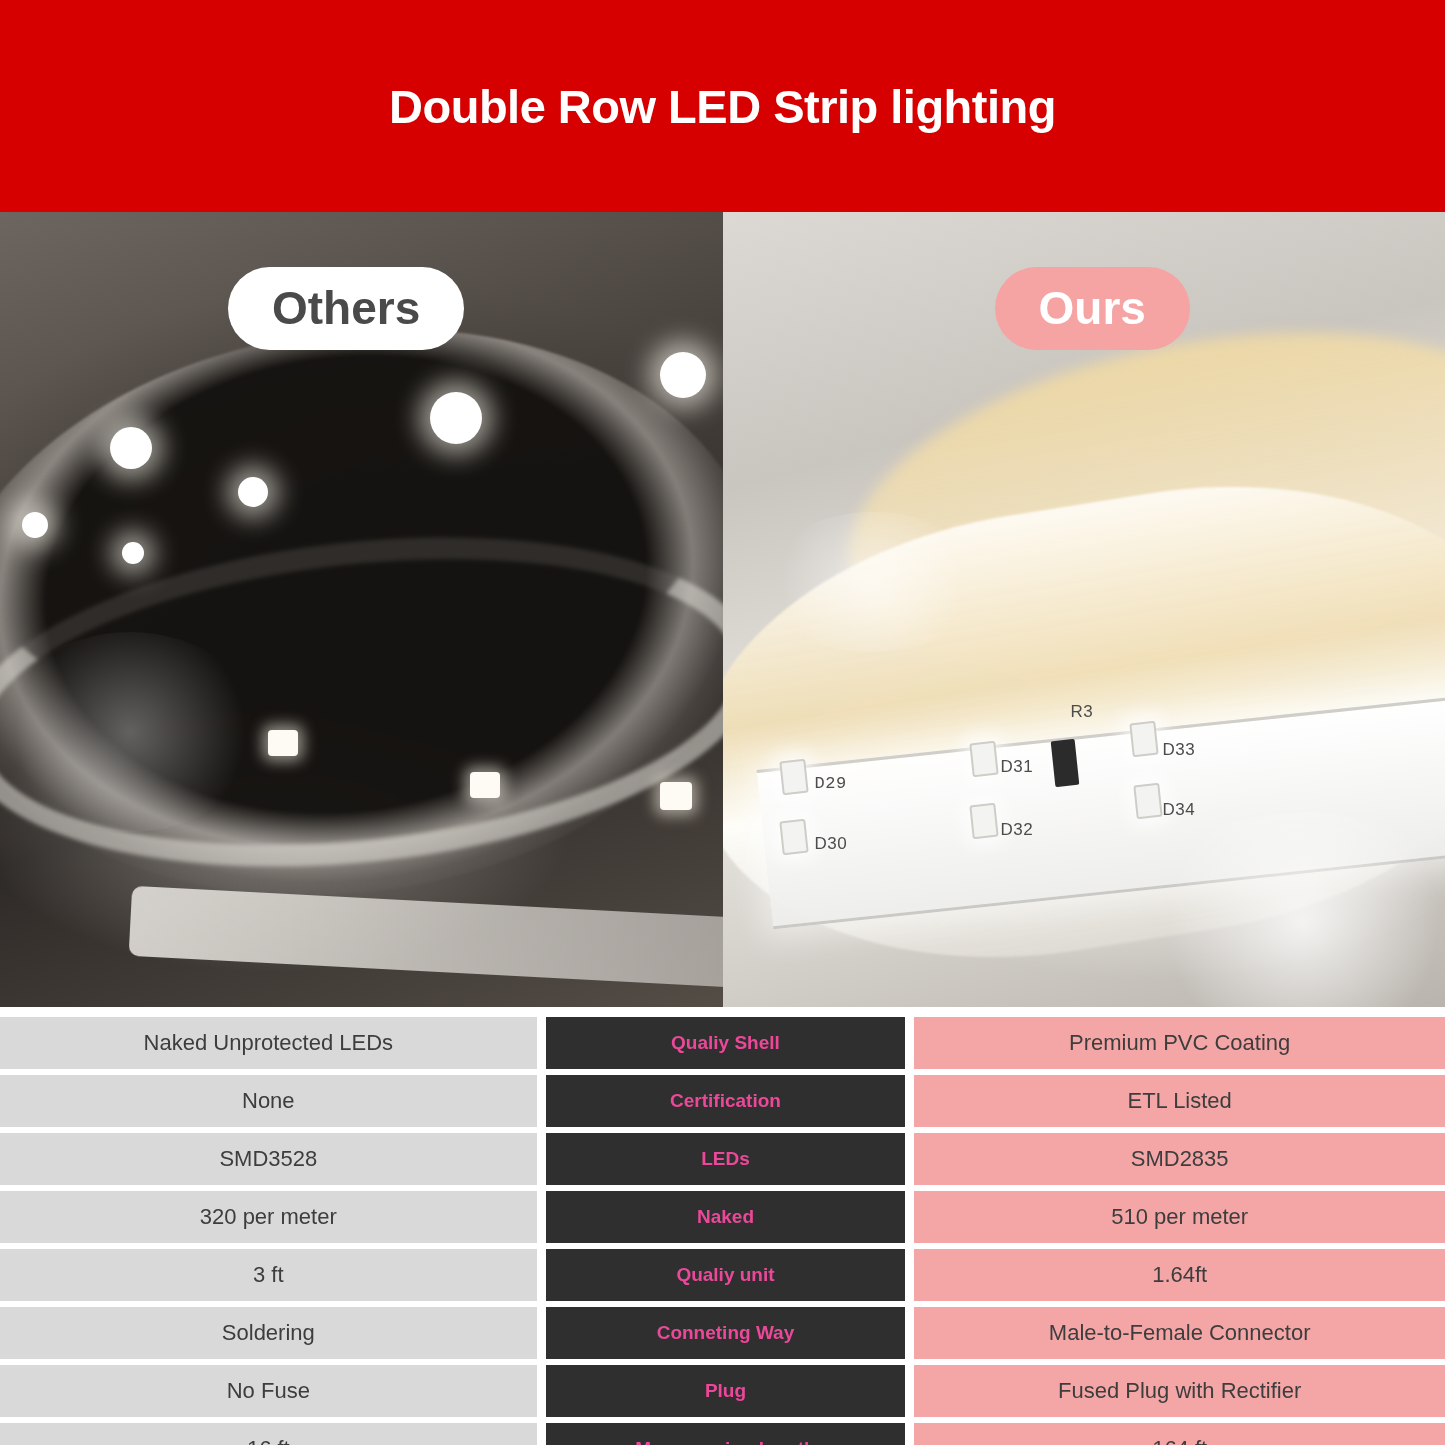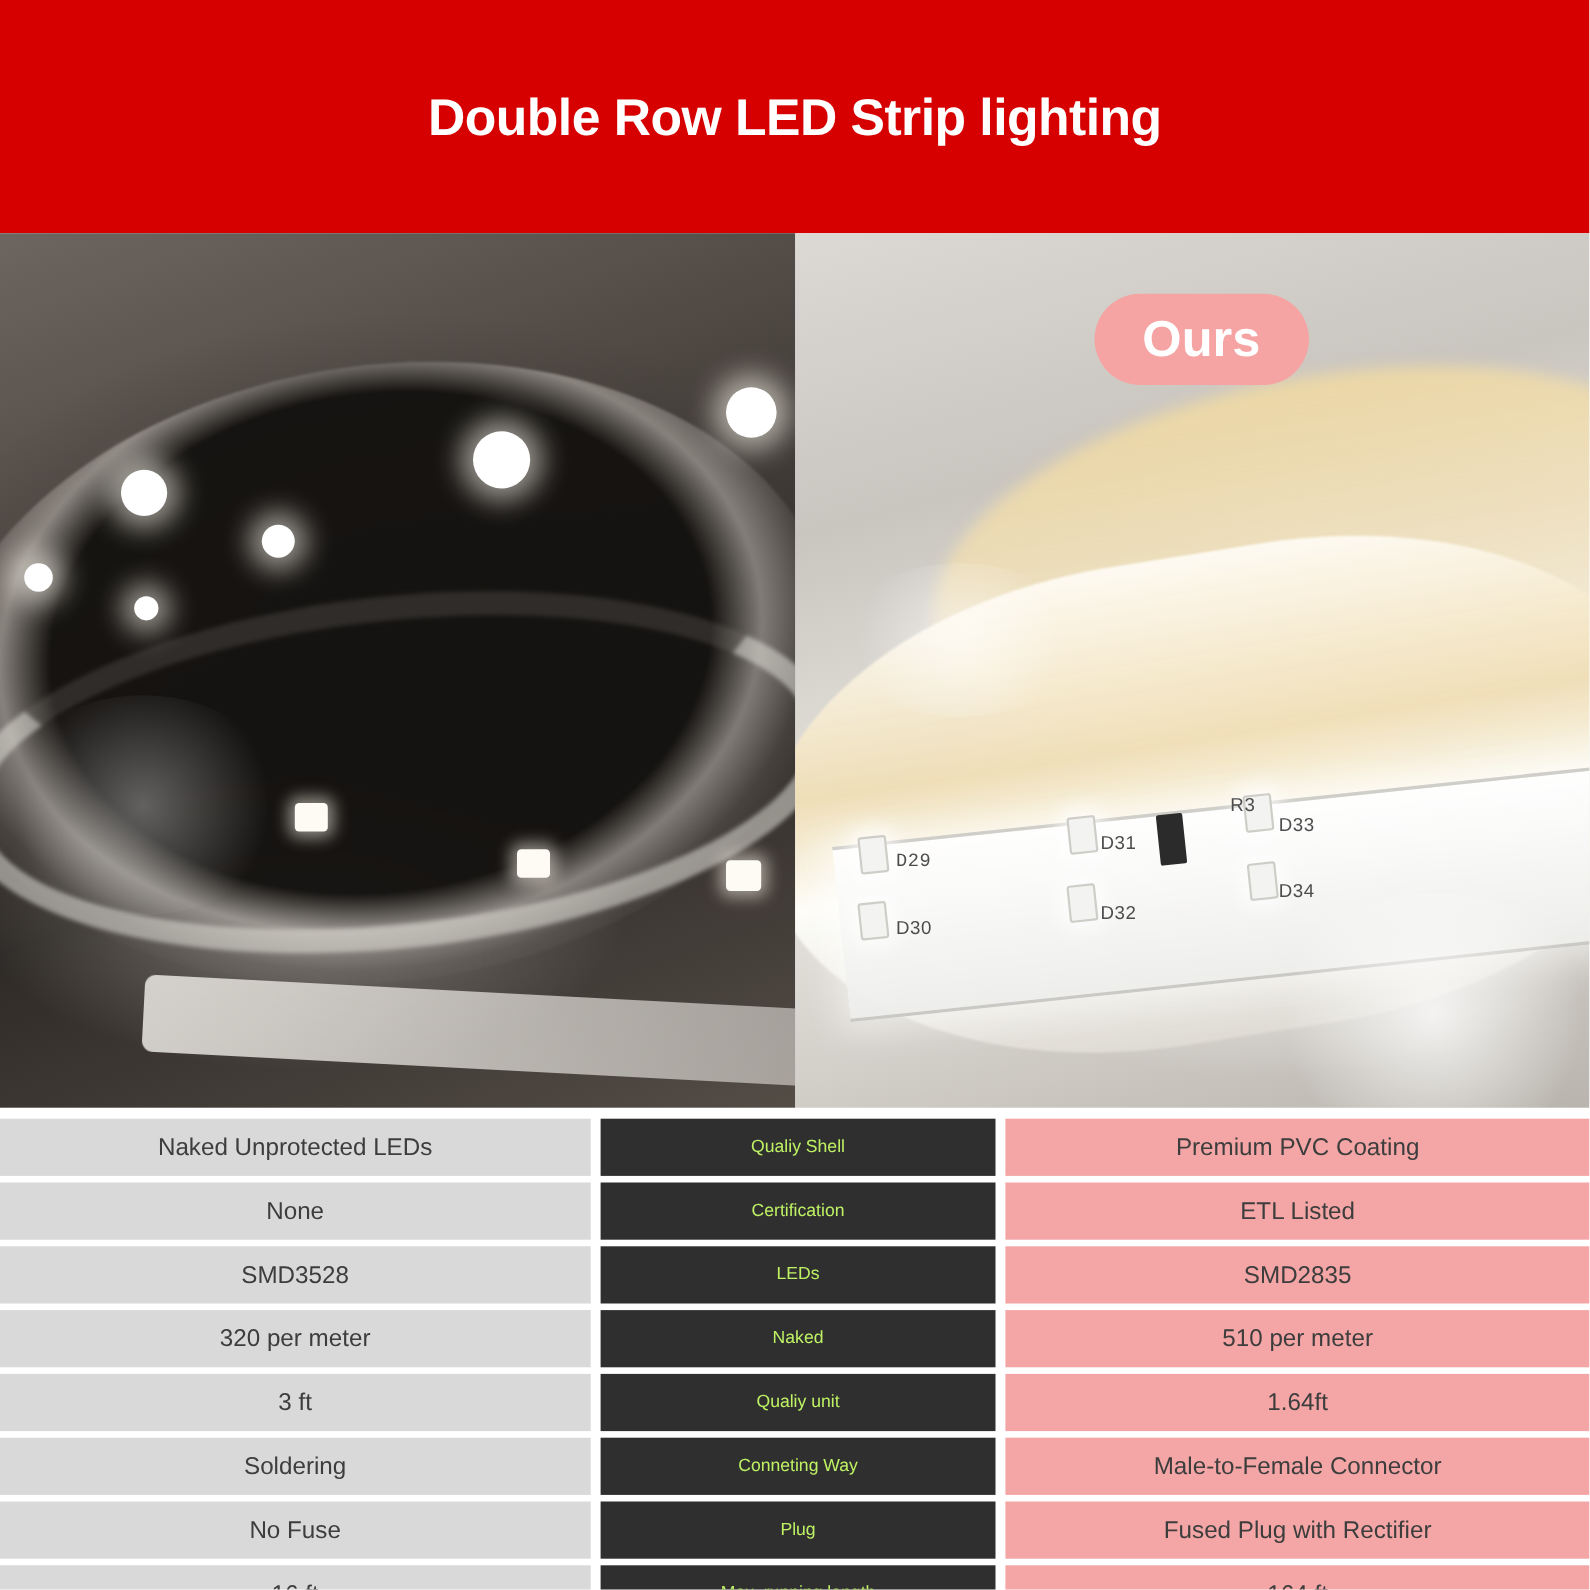--- a/index.html
+++ b/index.html
@@ -186,23 +186,23 @@
     font-size: 22px;
   }
   .cell-left {
     width: 540px;
     background: #d9d9d9;
     color: #3d3d3d;
   }
   .cell-mid {
     width: 362px;
     background: #2f2f2f;
-    color: #bef264;
-    font-weight: normal;
-    font-size: 16px;
+    color: #ec4899;
+    font-weight: bold;
+    font-size: 19px;
   }
   .cell-right {
     width: 534px;
     background: #f4a6a6;
     color: #3d3d3d;
   }
 </style>
 </head>
 <body>
 
@@ -223,20 +223,23 @@
       <div class="dot" style="left:430px; top:180px; width:52px; height:52px;"></div>
       <div class="dot" style="left:660px; top:140px; width:46px; height:46px;"></div>
       <div class="dot" style="left:238px; top:265px; width:30px; height:30px;"></div>
       <div class="dot" style="left:22px; top:300px; width:26px; height:26px;"></div>
       <div class="dot" style="left:122px; top:330px; width:22px; height:22px;"></div>
       <div class="dot sq" style="left:268px; top:518px; width:30px; height:26px;"></div>
       <div class="dot sq" style="left:470px; top:560px; width:30px; height:26px;"></div>
       <div class="dot sq" style="left:660px; top:570px; width:32px; height:28px;"></div>
       <div class="glare" style="left:0px; top:420px; width:260px; height:200px; opacity:0.35;"></div>
 
+      <div class="badge badge-others">
+        <span>Others</span>
+      </div>
     </div>
 
     <div class="photo photo-ours">
       <div class="ours-top-ring"></div>
       <div class="ours-strip"></div>
       <div class="ours-pcb"></div>
 
       <div class="led-sq" style="left:58px; top:548px; transform:rotate(-6deg);"></div>
       <div class="led-sq" style="left:58px; top:608px; transform:rotate(-6deg);"></div>
       <div class="led-sq" style="left:248px; top:530px; transform:rotate(-6deg);"></div>
@@ -244,21 +247,21 @@
       <div class="led-sq" style="left:408px; top:510px; transform:rotate(-6deg);"></div>
       <div class="led-sq" style="left:412px; top:572px; transform:rotate(-6deg);"></div>
       <div class="resistor" style="left:330px; top:528px; transform:rotate(-6deg);"></div>
 
       <span class="led-label" style="left:92px; top:562px;font-family:Liberation Mono, monospace;">D29</span>
       <span class="led-label" style="left:92px; top:622px;">D30</span>
       <span class="led-label" style="left:278px; top:545px;text-align:right;">D31</span>
       <span class="led-label" style="left:278px; top:608px;">D32</span>
       <span class="led-label" style="left:440px; top:528px;">D33</span>
       <span class="led-label" style="left:440px; top:588px;">D34</span>
-      <span class="led-label" style="left:348px; top:510px;margin-left:48px;">R3</span>
+      <span class="led-label" style="left:348px; top:490px;">R3</span>
 
       <div class="glare" style="left:420px; top:600px; width:320px; height:220px; opacity:0.8;"></div>
       <div class="glare" style="left:40px; top:300px; width:220px; height:140px; opacity:0.55;"></div>
 
       <div class="badge badge-ours">
         <span>Ours</span>
       </div>
     </div>
   </div>
 

